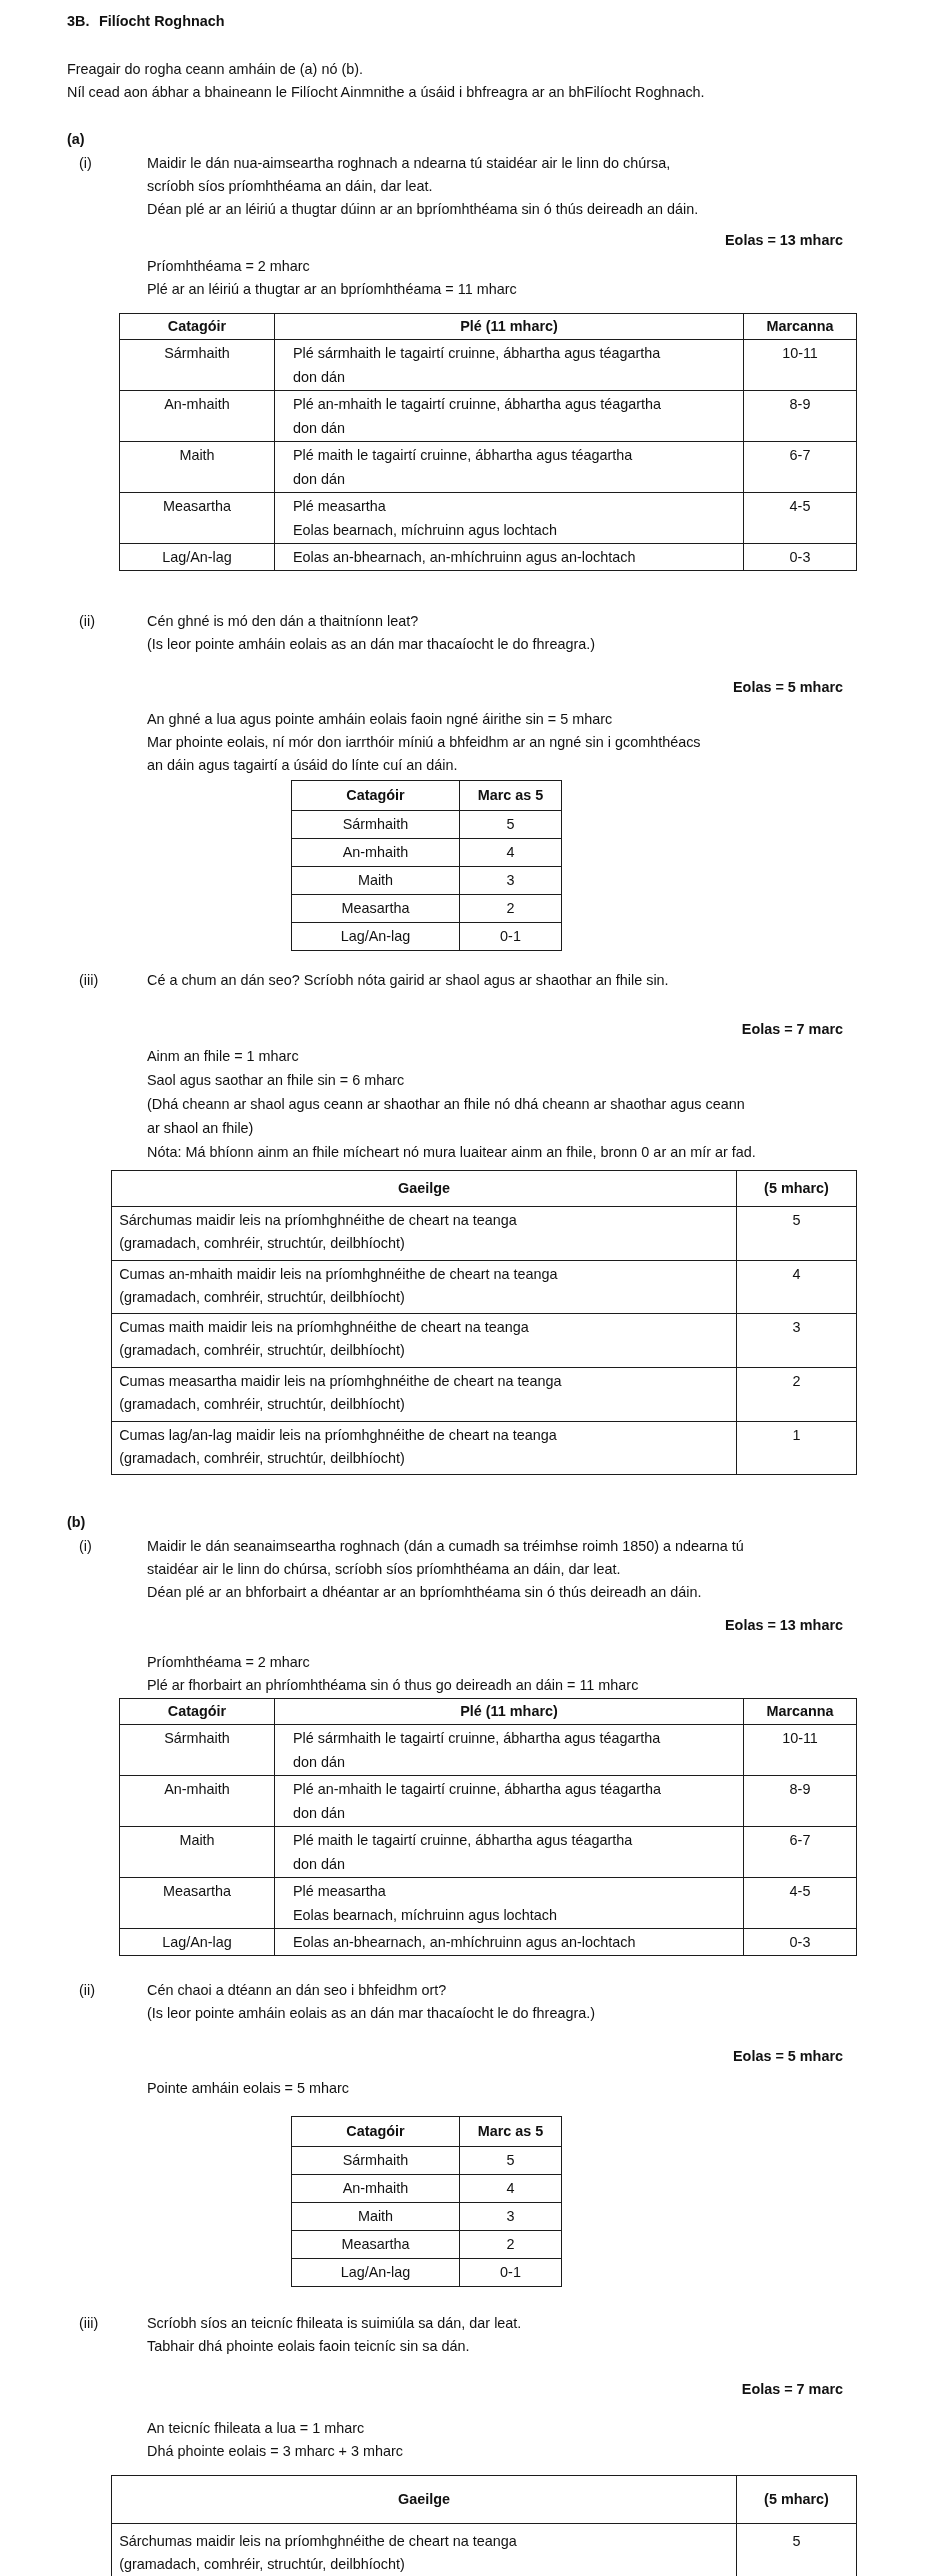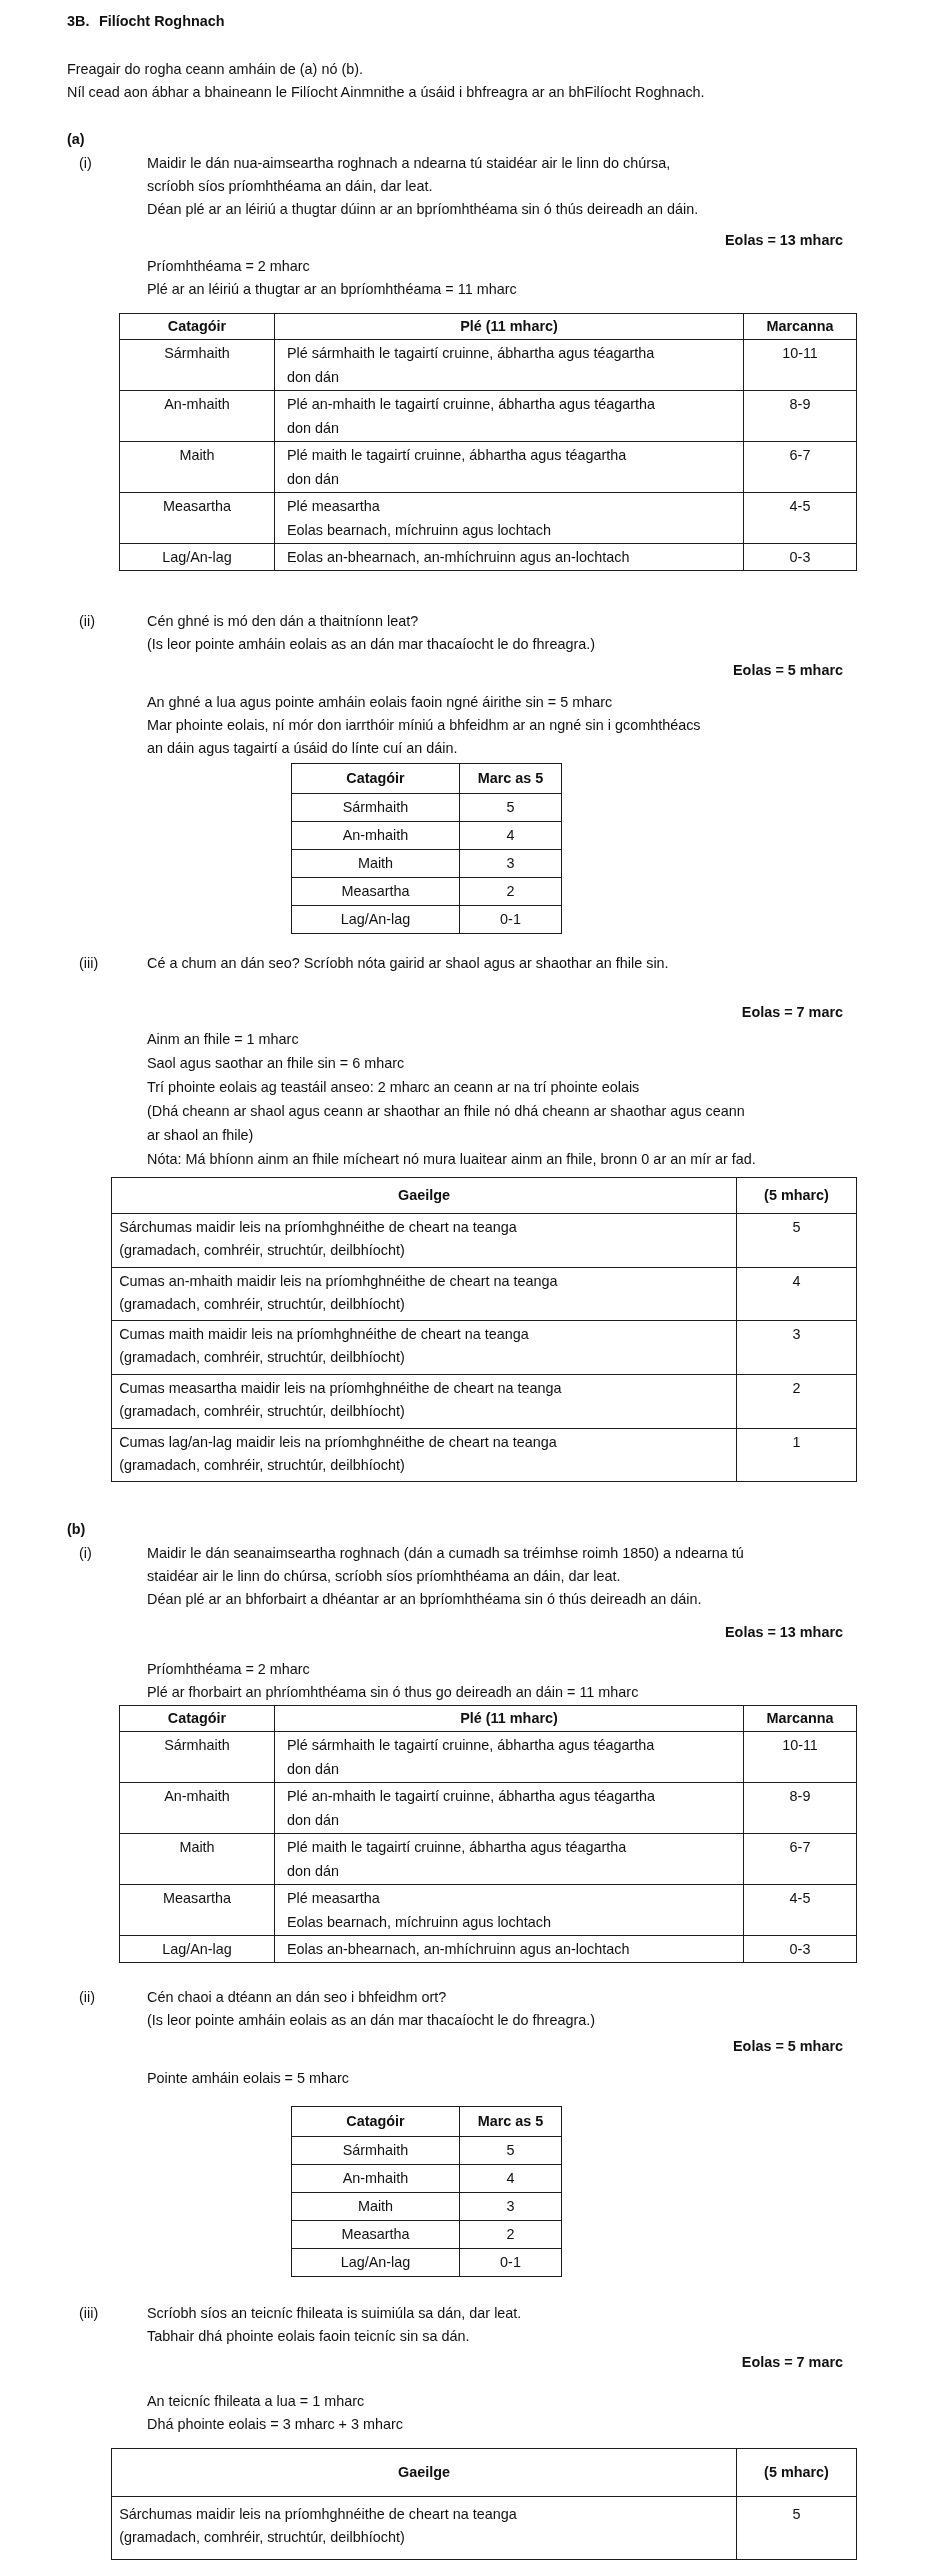--- a/index.html
+++ b/index.html
@@ -25,21 +25,21 @@
   .markline.sp{line-height:24px;}
   
   table{border-collapse:collapse; table-layout:fixed;}
   td,th{border:1px solid #1c1c1c; font-weight:normal;}
   thead th{font-weight:bold; border-bottom:1.5px solid #1c1c1c;}
   .ple-table{margin:12.4px 0 0 52px; width:737px;}
   .ple-table col.c1{width:155px;} .ple-table col.c2{width:469px;} .ple-table col.c3{width:113px;}
   .ple-table th{height:23px; text-align:center; line-height:20.6px;}
   .ple-table td{vertical-align:top; line-height:24px; padding:1px 3.1px;}
   .ple-table td.cat{text-align:center;}
-  .ple-table td.desc{text-align:left; padding-left:12px; white-space:pre-line;}
+  .ple-table td.desc{text-align:left; padding-left:18px; white-space:pre-line;}
   .ple-table td.mk{text-align:center;}
   
   .marc5-table{margin:3.1px 0 0 224px; width:270px;}
   .marc5-table col.c1{width:168px;} .marc5-table col.c2{width:102px;}
   .marc5-table th{height:27px; text-align:center; line-height:23px;}
   .marc5-table td{height:27px; text-align:center; line-height:23px; padding:0;}
   .marc5-table.b{margin-top:15.5px;}
   
   .gaeilge-table{margin:5.7px 0 0 44px; width:744px;}
   .gaeilge-table col.c1{width:625px;} .gaeilge-table col.c2{width:120px;}
@@ -47,21 +47,21 @@
   .gaeilge-table td{vertical-align:top; line-height:23px;}
   .gaeilge-table td.desc{text-align:left; padding:2.1px 5.2px 4.6px 7.2px; white-space:pre-line;}
   .gaeilge-table td.mk{text-align:center; padding-top:2.1px;}
   .gaeilge-table.g1 th{height:33px;}
   .gaeilge-table.g1 td.desc{padding-top:2.1px; padding-bottom:4.6px;}
   .gaeilge-table.g2{margin-top:12px;}
   .gaeilge-table.g2 th{height:45px;}
   .gaeilge-table.g2 td.desc{padding-top:6.2px; padding-bottom:10.3px;}
   .gaeilge-table.g2 td.mk{padding-top:6.2px;}
   
-  .mt6{margin-top:3px;} .mt15{margin-top:7.7px;} .mt5{margin-top:2.6px;}
+  .mt6{margin-top:20px;} .mt15{margin-top:7.7px;} .mt5{margin-top:2.6px;}
   .mt76{margin-top:39px;} .mt47{margin-top:9px;} .mt34{margin-top:17.5px;}
   .mt51{margin-top:26px;} .mt7{margin-top:3.6px;} .mt19{margin-top:9.8px;}
   .mt27{margin-top:14px;} .mt2{margin-top:1px;} .mt45{margin-top:23px;} .mt49{margin-top:25px;} .mt16{margin-top:16px;}
 </style>
 </head>
 <body>
 
 <div class="page">
 
   <div class="doc-title">
@@ -187,21 +187,20 @@
   <div class="item mt34">
     <div class="inum">(iii)</div>
     <div class="itext">
       <div><span>Cé a chum an dán seo? Scríobh nóta gairid ar shaol </span><b>agus</b><span> ar shaothar an fhile sin.</span></div>
     </div>
   </div>
   <div class="eolas mt51">Eolas = 7 marc</div>
   <div class="marks mt7">
     <div class="markline sp"><span>Ainm an fhile = </span><b>1</b><span> mharc</span></div>
     <div class="markline sp"><span>Saol agus saothar an fhile sin = </span><b>6</b><span> mharc</span></div>
-    <div class="markline sp"><span></span><b>Trí</b><span> phointe eolais ag teastáil anseo: </span><b>2</b><span> mharc an ceann ar na </span><b>trí</b><span> phointe eolais</span></div>
     <div class="markline sp"><span>(</span><b>Dhá</b><span> cheann ar shaol agus </span><b>ceann</b><span> ar shaothar an fhile </span><b>nó dhá</b><span> cheann ar shaothar agus </span><b>ceann</b><span></span></div>
     <div class="markline sp"><span>ar shaol an fhile)</span></div>
     <div class="markline sp"><span></span><b>Nóta:</b><span> Má bhíonn ainm an fhile mícheart nó mura luaitear ainm an fhile, bronn </span><b>0</b><span> ar an mír ar fad.</span></div>
   </div>
 
   <table class="gaeilge-table g1">
     <colgroup>
         <col class="c1">
         <col class="c2">
       </colgroup>

